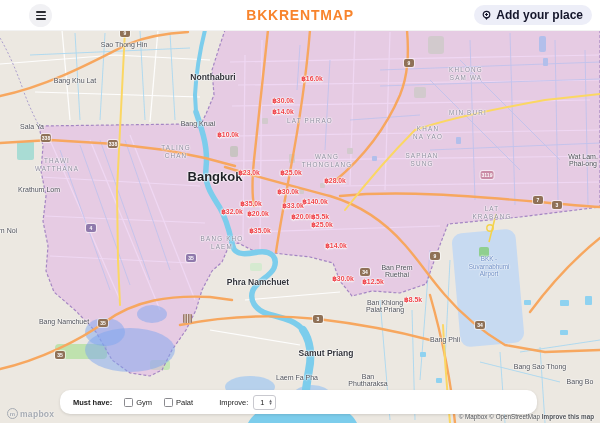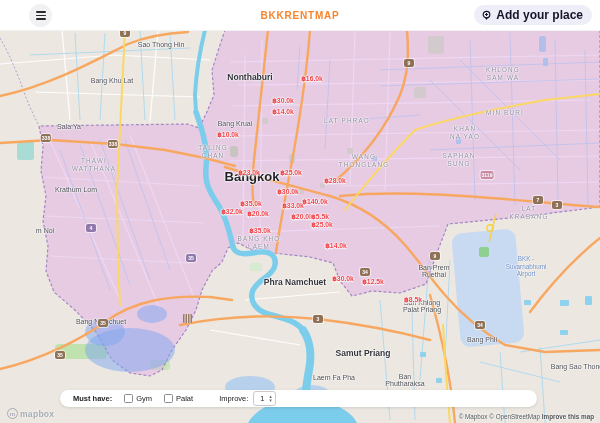--- a/index.html
+++ b/index.html
@@ -5,21 +5,21 @@
   html,body{margin:0;padding:0;width:600px;height:423px;overflow:hidden;
     font-family:"Liberation Sans","DejaVu Sans",sans-serif;background:#ece8e1;}
   #stage{position:relative;width:600px;height:423px;overflow:hidden;}
 
   
   #map{position:absolute;inset:0;}
   #map svg{position:absolute;left:0;top:0;}
 
   .map-label{position:absolute;transform:translate(-50%,-50%);white-space:pre;
     text-align:center;pointer-events:none;
-    text-shadow:0 0 2px #fff,0 0 2px #fff,0 0 2px #fff;margin-left:37px;}
+    text-shadow:0 0 2px #fff,0 0 2px #fff,0 0 2px #fff;}
   .lbl-city-major{font-size:13px;font-weight:bold;color:#1f2026;}
   .lbl-city{font-size:8.5px;font-weight:bold;color:#33343b;}
   .lbl-town{font-size:7px;color:#4e5058;}
   .lbl-district{font-size:6.3px;color:#8e8c9e;letter-spacing:1.2px;line-height:8px;}
   .lbl-airport{font-size:6.3px;color:#6b8cc4;line-height:7.5px;}
 
   .price-marker{position:absolute;transform:translate(-50%,-50%);
     font-size:6.8px;font-weight:bold;color:var(--marker,#f04349);cursor:pointer;
     text-shadow:0 0 2px #fff,0 0 2px #fff,0 0 2px #fff,0 1px 2px #fff;}
 
@@ -31,29 +31,29 @@
   .shield.pink{background:#c98ba4;}
 
   
   #header{position:absolute;left:0;top:0;width:600px;height:30px;background:#fff;
     border-bottom:1px solid rgba(0,0,0,.05);z-index:30;}
   #menu-btn{position:absolute;left:29px;top:4px;width:23px;height:23px;border-radius:50%;
     background:#f1f1f4;border:none;cursor:pointer;display:flex;flex-direction:column;
     align-items:center;justify-content:center;gap:2px;padding:0;}
   #menu-btn span{display:block;width:10px;height:1.6px;background:#2a2b31;border-radius:1px;}
   #app-title{position:absolute;left:0;right:0;top:0;height:30px;display:flex;
-    align-items:center;justify-content:center;font-size:10px;font-weight:bold;
+    align-items:center;justify-content:center;font-size:14px;font-weight:bold;
     letter-spacing:.8px;color:var(--accent,#f8842c);}
   #add-place{position:absolute;right:8px;top:5px;height:20px;border-radius:10px;
     background:#edeef8;border:none;cursor:pointer;display:flex;align-items:center;
     gap:4px;padding:0 9px 0 7px;font-size:12px;font-weight:bold;color:#15162b;
     font-family:inherit;}
 
   
-  #filter-bar{position:absolute;left:60px;top:390px;width:477px;height:17px;
+  #filter-bar{position:absolute;left:60px;top:390px;width:477px;height:24px;
     background:#fff;border-radius:10px;z-index:25;display:flex;align-items:center;
     box-shadow:0 1px 3px rgba(0,0,0,.12);font-size:7.5px;color:#222;padding-left:13px;
     box-sizing:border-box;}
   #filter-bar .bold{font-weight:bold;}
   .chk{display:flex;align-items:center;gap:3px;margin-left:12px;cursor:pointer;}
   .chk .box{width:7px;height:7px;border:1px solid #8a8a8f;border-radius:1.5px;background:#fff;}
   #bedrooms-group{display:flex;align-items:center;gap:5px;margin-left:26px;}
   #bedrooms-stepper{display:flex;align-items:center;border:1px solid #c9c9cf;
     border-radius:3px;height:13px;padding:0 2px 0 6px;gap:4px;background:#fff;cursor:pointer;}
   #bedrooms-stepper .val{font-size:7.5px;color:#222;}

